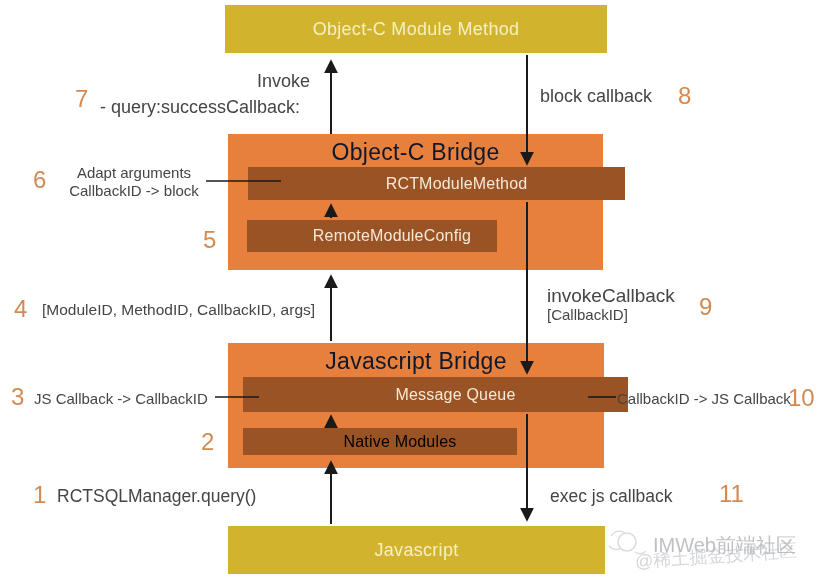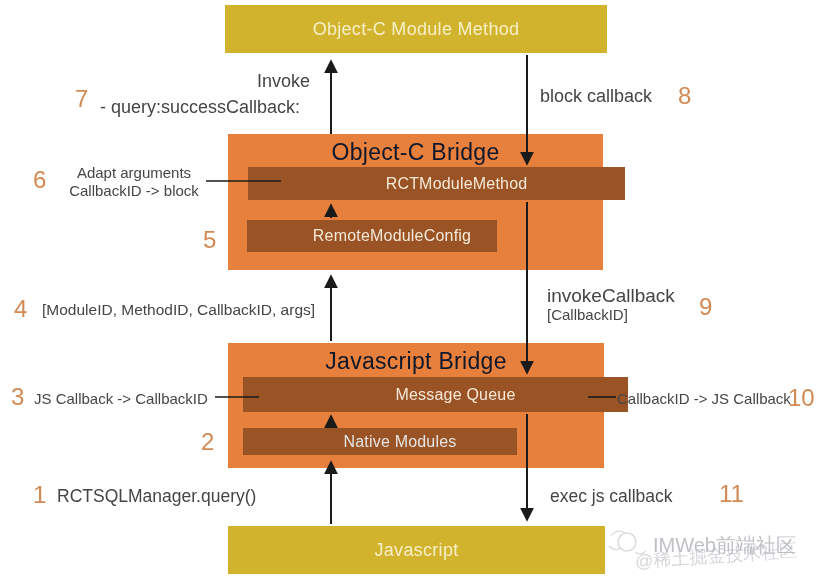--- a/index.html
+++ b/index.html
@@ -15,21 +15,21 @@
   .bridge{
     position:absolute;background:#e8803d;
   }
   .bridge-title{
     position:absolute;color:#0f172a;font-size:23px;text-align:center;letter-spacing:.3px;
   }
   .darkbox{
     position:absolute;background:#9a5325;color:#f6e9d8;
     display:flex;align-items:center;justify-content:center;font-size:16px;letter-spacing:.2px;padding-left:40px;
   }
-  .darkbox.peach{color:#e5e5e5;}
+  .darkbox.peach{color:#000000;}
   .num{
     position:absolute;color:#d28a52;font-size:24px;line-height:1;
   }
   .lbl{
     position:absolute;color:#454545;font-size:18px;line-height:1.15;white-space:nowrap;
   }
   .lbl.small{font-size:15px;}
   .lbl.mid{font-size:17.5px;}
   .adapt{
     position:absolute;left:62px;top:164px;width:144px;text-align:center;

